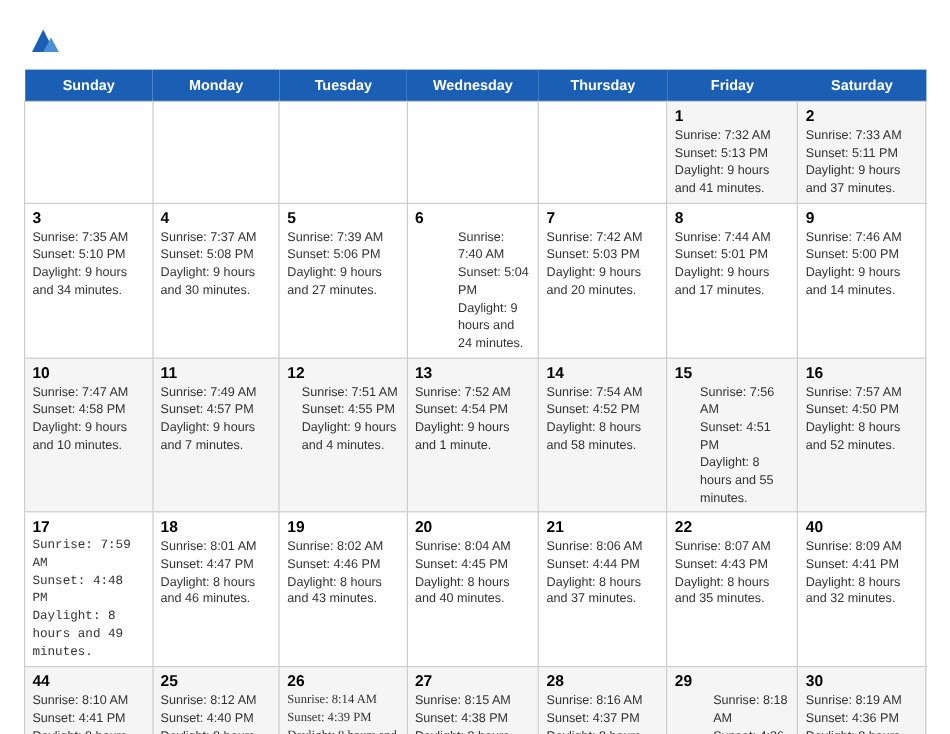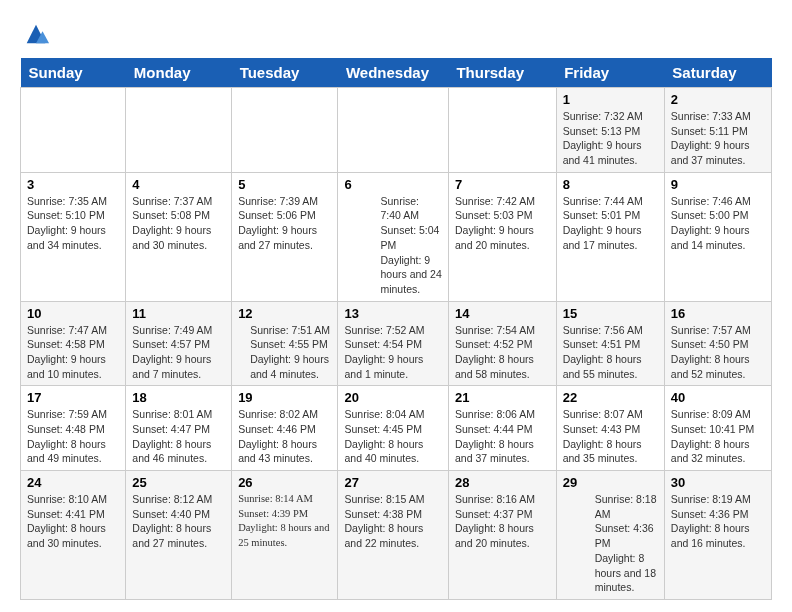--- a/index.html
+++ b/index.html
@@ -45,23 +45,23 @@
       color: #555;
     }
     table {
       width: 100%;
       border-collapse: collapse;
       font-size: 11px;
     }
     thead tr th {
       background-color: #1a5fb4;
       color: #fff;
-      text-align: left;
+      text-align: center;
       padding: 6px 8px;
-      font-size: 15px;
+      font-size: 12px;
       font-weight: bold;
     }
     tbody tr td {
       vertical-align: top;
       padding: 4px 6px;
       border: 1px solid #ccc;
       width: 113px;
       height: 80px;
       background: #fff;
     }
@@ -210,35 +210,35 @@
 Daylight: 9 hours and 1 minute.</div>
         </td>
         <td>
           <span class="day-num">14</span>
           <div class="day-info" style="white-space: pre-line;">Sunrise: 7:54 AM
 Sunset: 4:52 PM
 Daylight: 8 hours and 58 minutes.</div>
         </td>
         <td>
           <span class="day-num">15</span>
-          <div class="day-info" style="white-space: pre-line;">Sunrise: 7:56 AM
+          <div class="day-info" style="white-space: pre-line; margin-left: 21px;">Sunrise: 7:56 AM
 Sunset: 4:51 PM
 Daylight: 8 hours and 55 minutes.</div>
         </td>
         <td>
           <span class="day-num">16</span>
           <div class="day-info" style="white-space: pre-line;">Sunrise: 7:57 AM
 Sunset: 4:50 PM
 Daylight: 8 hours and 52 minutes.</div>
         </td>
       </tr>
       <tr>
         <td>
           <span class="day-num">17</span>
-          <div class="day-info" style="white-space: pre-line;">Sunrise: 7:59 AM
+          <div class="day-info" style="white-space: pre-line; font-family: Liberation Mono, monospace;">Sunrise: 7:59 AM
 Sunset: 4:48 PM
 Daylight: 8 hours and 49 minutes.</div>
         </td>
         <td>
           <span class="day-num">18</span>
           <div class="day-info" style="white-space: pre-line;">Sunrise: 8:01 AM
 Sunset: 4:47 PM
 Daylight: 8 hours and 46 minutes.</div>
         </td>
         <td>
@@ -261,27 +261,27 @@
         </td>
         <td>
           <span class="day-num">22</span>
           <div class="day-info" style="white-space: pre-line;">Sunrise: 8:07 AM
 Sunset: 4:43 PM
 Daylight: 8 hours and 35 minutes.</div>
         </td>
         <td>
           <span class="day-num">40</span>
           <div class="day-info" style="white-space: pre-line;">Sunrise: 8:09 AM
-Sunset: 10:41 PM
+Sunset: 4:41 PM
 Daylight: 8 hours and 32 minutes.</div>
         </td>
       </tr>
       <tr>
         <td>
-          <span class="day-num">24</span>
+          <span class="day-num">44</span>
           <div class="day-info" style="white-space: pre-line;">Sunrise: 8:10 AM
 Sunset: 4:41 PM
 Daylight: 8 hours and 30 minutes.</div>
         </td>
         <td>
           <span class="day-num">25</span>
           <div class="day-info" style="white-space: pre-line;">Sunrise: 8:12 AM
 Sunset: 4:40 PM
 Daylight: 8 hours and 27 minutes.</div>
         </td>

